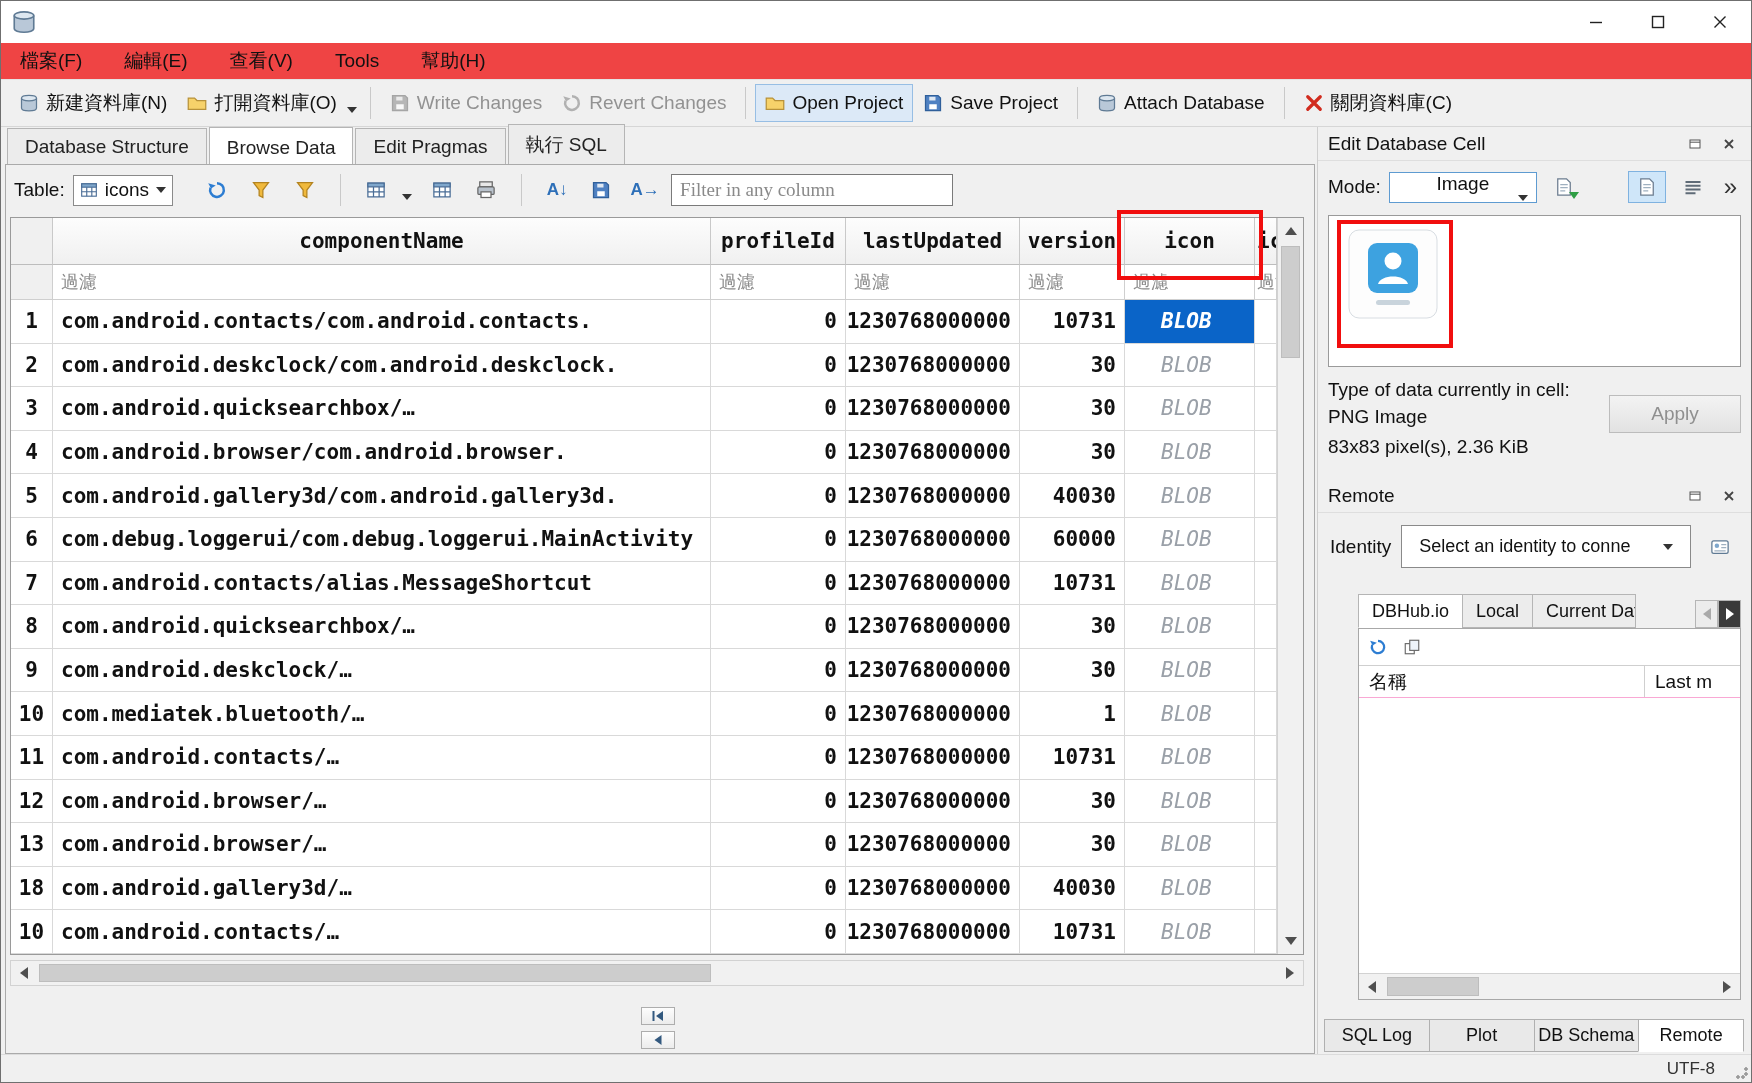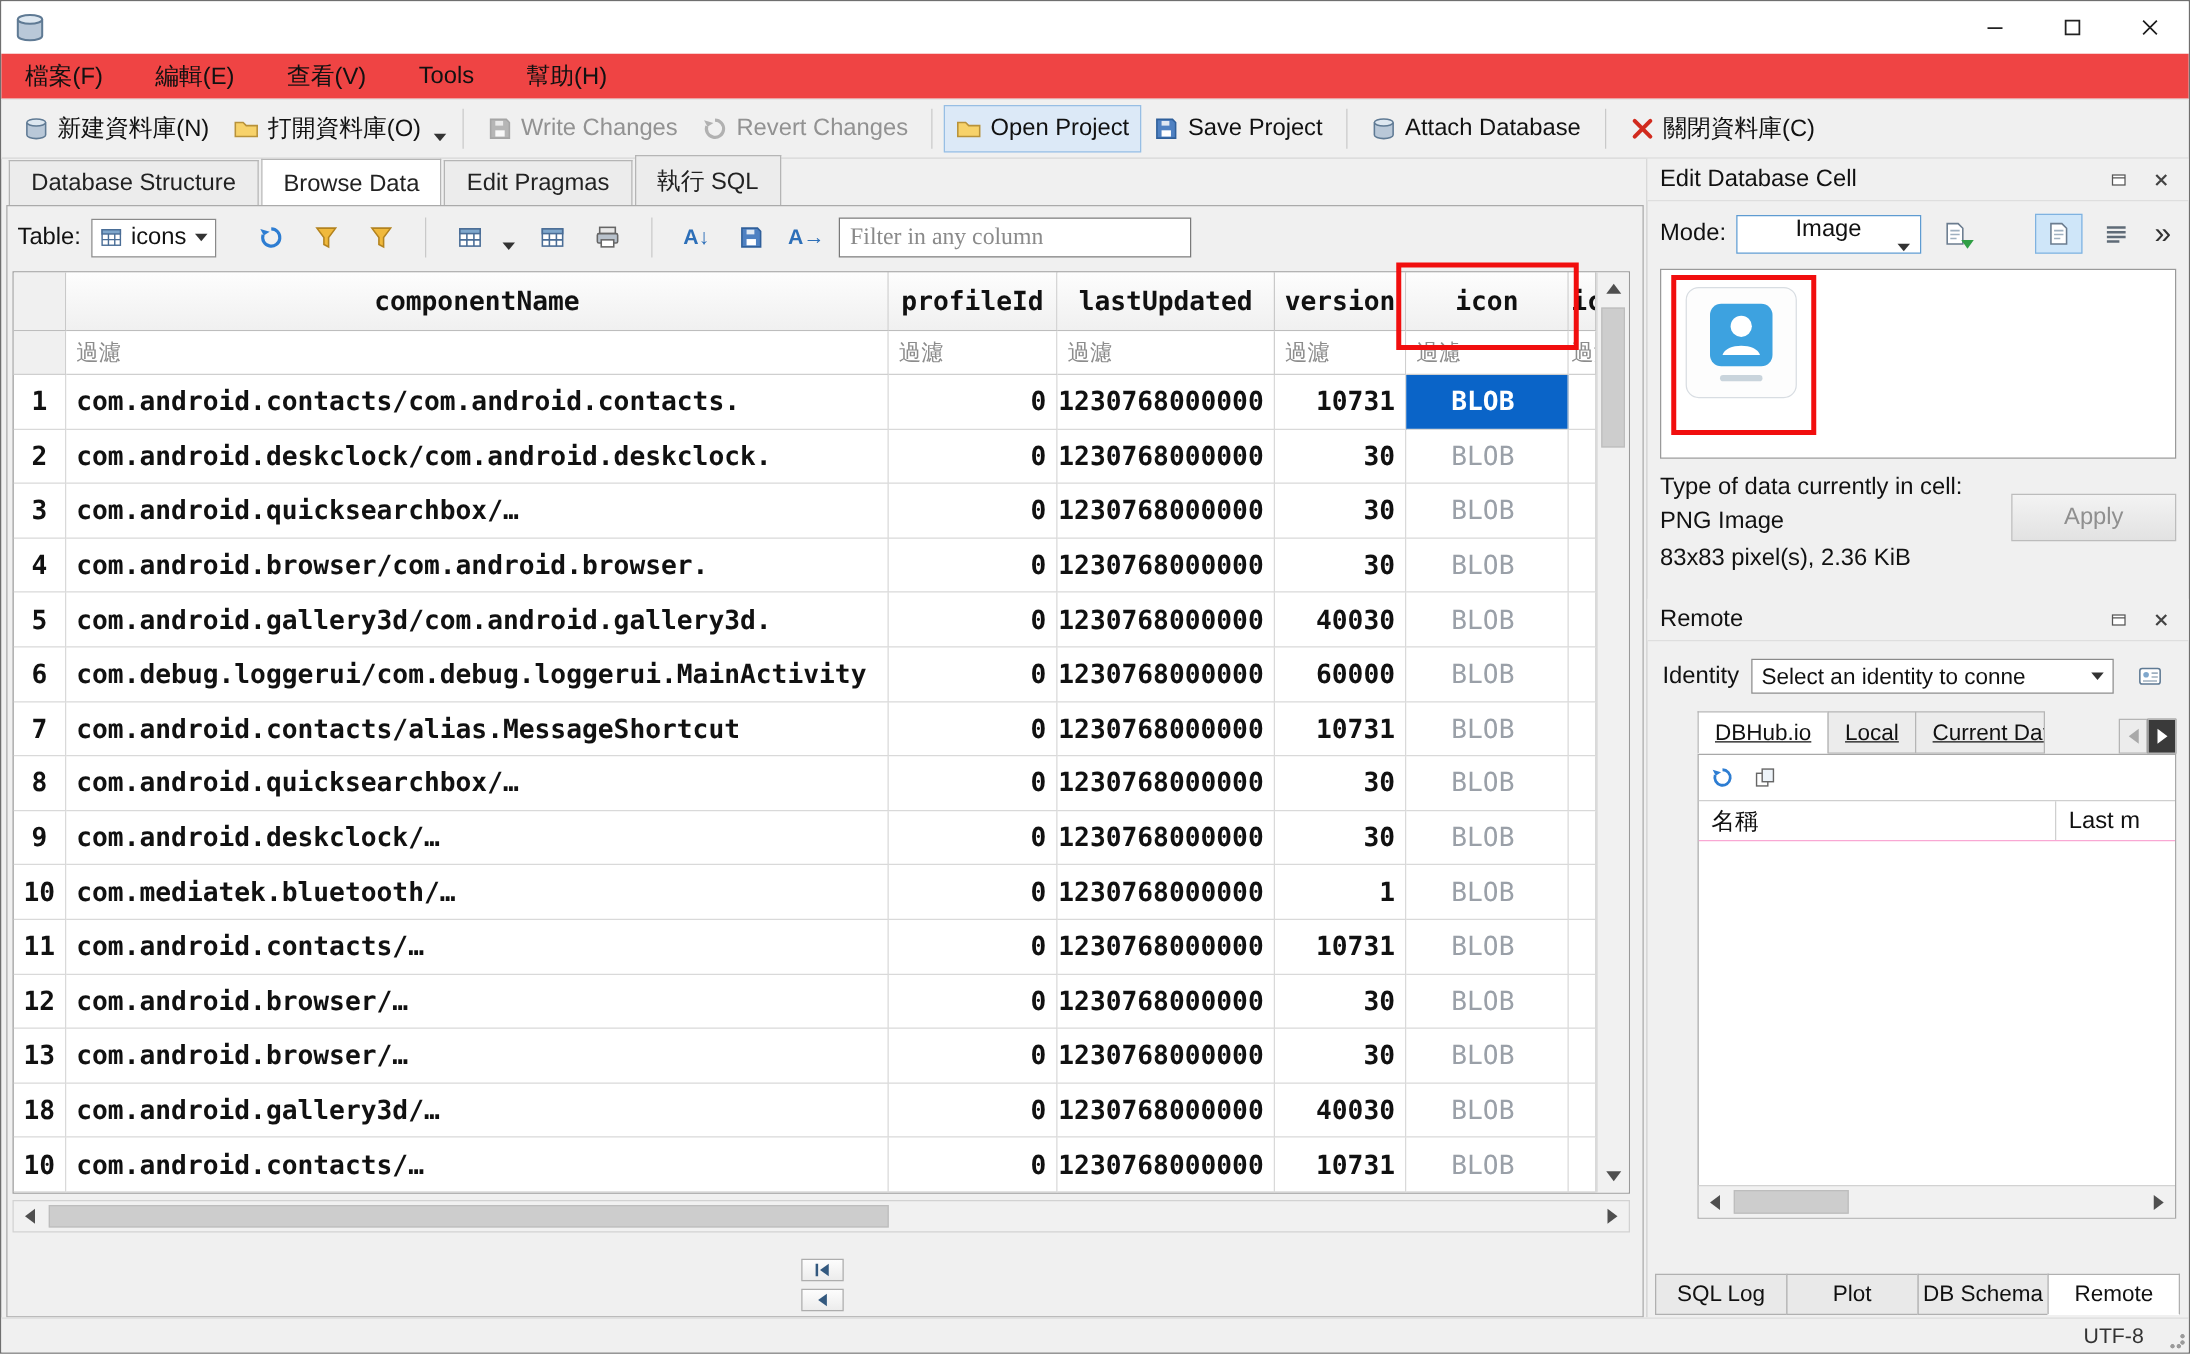--- a/index.html
+++ b/index.html
@@ -65,21 +65,21 @@
   .hdr .cell { background:linear-gradient(#fdfdfd,#f0f0f0); border-right:1px solid #c9c9c9; border-bottom:1px solid #bdbdbd;
                font:bold 21px "DejaVu Sans Mono",monospace; justify-content:center; }
   .flt { height:35px; }
   .flt .cell { background:#fff; color:#8c8c8c; font-size:18px; padding-left:8px; border-color:#cfcfcf; }
   .cell.corner { background:#f0f0f0; }
   .data-row { height:43.6px; }
   .data-row .cell { font:bold 21px "DejaVu Sans Mono",monospace; padding:0 8px; }
   .cell.rownum { justify-content:center; padding:0; }
   .cell.comp { justify-content:flex-start; }
   .cell.num { justify-content:flex-end; }
-  .cell.blob { font-weight:normal; color:#9aa0a8; justify-content:flex-start;padding-left:36px; }
+  .cell.blob { font-style:italic; font-weight:normal; color:#9aa0a8; justify-content:flex-start;padding-left:36px; }
   .cell.blob.selected { background:#0a64c8; color:#fff; font-weight:bold; }
   .cell.partial { padding:0 2px; justify-content:flex-start; }
 
   .vscroll { position:absolute; top:0; right:0; bottom:0; width:26px; background:#f1f1f1; border-left:1px solid #d2d2d2; }
   .sb-arrow { position:absolute; left:0; width:100%; height:26px; display:flex; align-items:center; justify-content:center; }
   .tri-up   { width:0; height:0; border-left:6px solid transparent; border-right:6px solid transparent; border-bottom:8px solid #4f4f4f; }
   .tri-down { width:0; height:0; border-left:6px solid transparent; border-right:6px solid transparent; border-top:8px solid #4f4f4f; }
   .tri-left { width:0; height:0; border-top:6px solid transparent; border-bottom:6px solid transparent; border-right:8px solid #4f4f4f; }
   .tri-right{ width:0; height:0; border-top:6px solid transparent; border-bottom:6px solid transparent; border-left:8px solid #4f4f4f; }
   .vthumb { position:absolute; top:28px; left:3px; right:3px; height:112px; background:#cdcdcd; border:1px solid #bdbdbd; }
@@ -122,24 +122,24 @@
 
   .cell-info { position:relative; margin:12px 10px 0; height:92px; font-size:19px; }
   .ci-l1 { position:absolute; left:0; top:0; }
   .ci-l2 { position:absolute; left:0; top:27px; }
   .ci-l3 { position:absolute; left:0; top:57px; }
   .apply-btn { position:absolute; right:0; top:16px; width:132px; height:38px; background:linear-gradient(#f3f3f3,#e2e2e2);
                border:1px solid #bcbcbc; color:#8f8f8f; font-size:19px; display:flex; align-items:center; justify-content:center; }
 
   .remote-panel { position:absolute; left:0; right:0; top:352px; }
   .identity-row { display:flex; align-items:center; gap:10px; padding:12px 12px 8px; font-size:19px; }
-  .id-combo { flex:1; height:28px; border:1px solid #8a8a8a; background:#fff; display:flex; align-items:center; padding:0 7px; font-size:18px; overflow:hidden; white-space:nowrap; }
+  .id-combo { flex:1; height:43px; border:1px solid #8a8a8a; background:#fff; display:flex; align-items:center; padding:0 17px; font-size:18px; overflow:hidden; white-space:nowrap; }
   .id-combo .caret-down { margin-left:auto; }
 
-  .rtabs-row { margin:4px 10px 0 40px; height:34px; display:flex; align-items:flex-end;text-decoration:underline; }
+  .rtabs-row { margin:18px 10px 0 40px; height:34px; display:flex; align-items:flex-end; }
   .rtab { padding:6px 13px 5px; font-size:18px; background:#ececec; border:1px solid #b5b5b5; margin-right:-1px; white-space:nowrap; overflow:hidden; }
   .rtab.active { background:#fff; border-bottom-color:#fff; }
   .rtab.clip { max-width:104px; }
   .tab-scroll { margin-left:auto; display:flex; }
   .tsc-btn { width:23px; height:28px; border:1px solid #b5b5b5; display:flex; align-items:center; justify-content:center; background:#ececec; }
   .tsc-btn.dark { background:#3a3a3a; }
   .tsc-btn.dark .tri-right { border-left-color:#fff; }
   .tsc-btn.dim .tri-left { border-right-color:#a9a9a9; }
 
   .remote-box { margin:0 10px 0 40px; height:372px; background:#fff; border:1px solid #a8a8a8; position:relative; }

